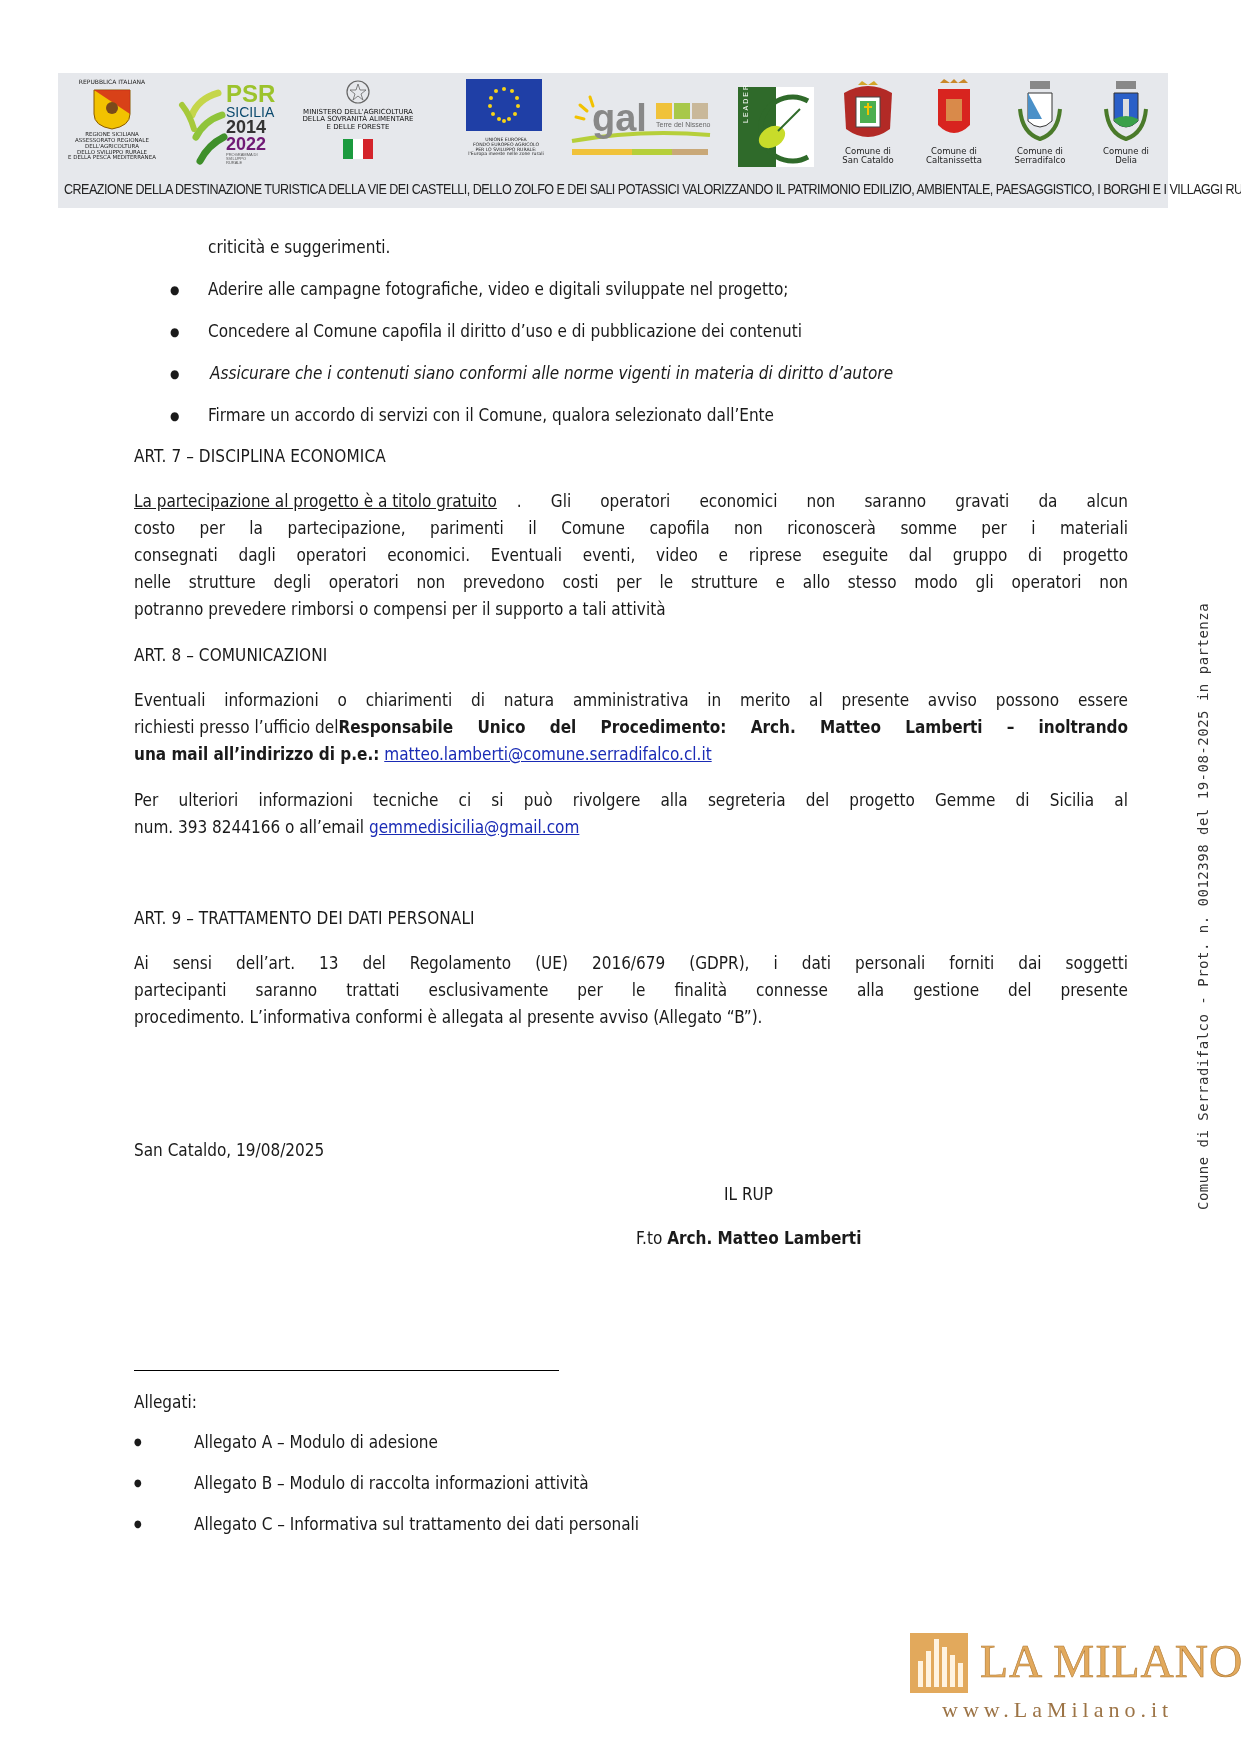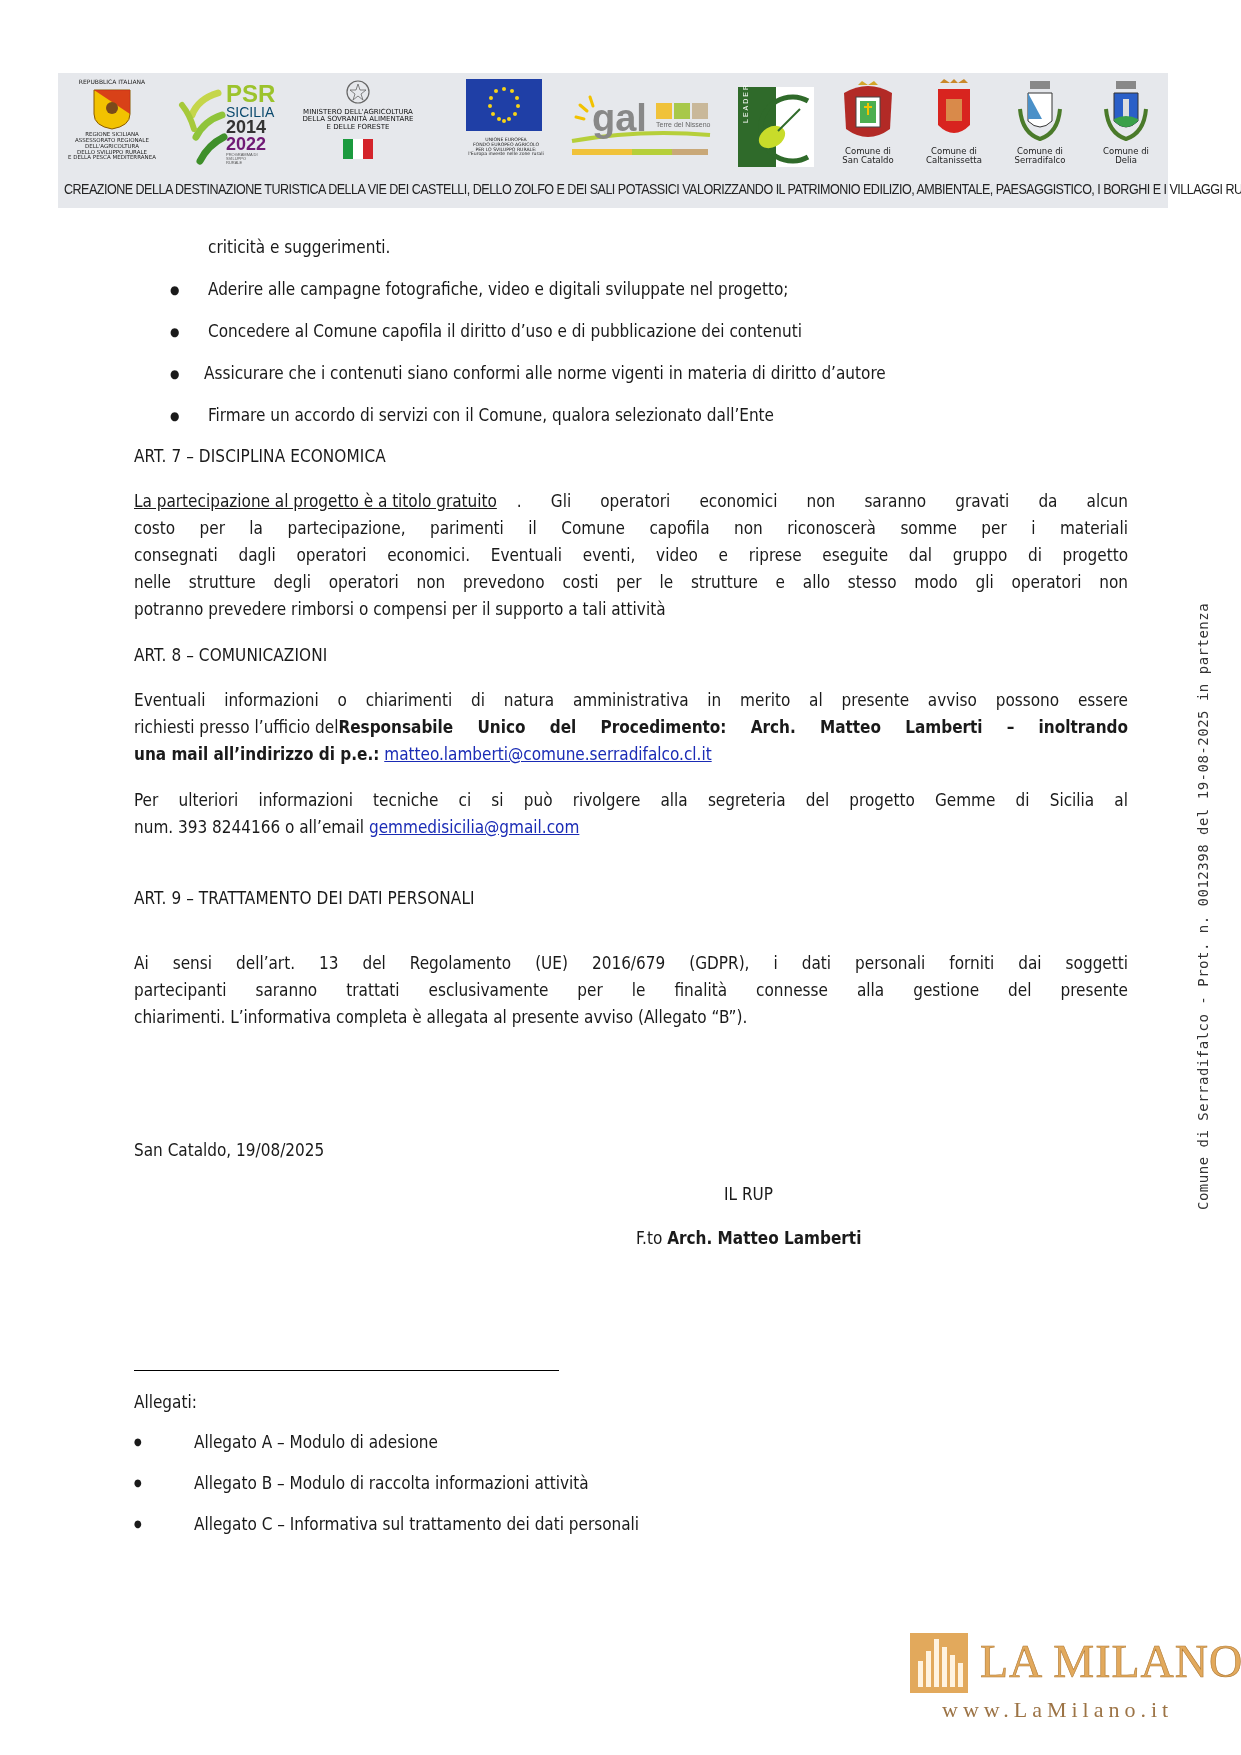--- a/index.html
+++ b/index.html
@@ -194,21 +194,21 @@
 
 <div class="body" style="top:0;">
   <div class="line" style="left:74px;top:237px;">criticità e suggerimenti.</div>
 
   <div>
     <span class="bullet" style="left:36px;top:283px;">●</span>
     <div class="line" style="left:74px;top:279px;">Aderire alle campagne fotografiche, video e digitali sviluppate nel progetto;</div>
     <span class="bullet" style="left:36px;top:325px;">●</span>
     <div class="line" style="left:74px;top:321px;">Concedere al Comune capofila il diritto d’uso e di pubblicazione dei contenuti</div>
     <span class="bullet" style="left:36px;top:367px;">●</span>
-    <div class="line" style="left:70px;top:363px;">Assicurare che i contenuti siano conformi alle norme vigenti in materia di diritto d’autore</div>
+    <div class="line" style="left:76px;top:363px;font-style:italic;">Assicurare che i contenuti siano conformi alle norme vigenti in materia di diritto d’autore</div>
     <span class="bullet" style="left:36px;top:409px;">●</span>
     <div class="line" style="left:74px;top:405px;">Firmare un accordo di servizi con il Comune, qualora selezionato dall’Ente</div>
   </div>
 
   <div class="line heading" style="left:0;top:446px;">ART. 7 – DISCIPLINA ECONOMICA</div>
   <div class="line" style="left:0;top:491px;width:994px;display:flex;">
     <span class="u">La partecipazione al progetto è a titolo gratuito</span>
       <span style="flex:1;text-align:justify;text-align-last:justify;white-space:normal;margin-left:20px;">. Gli operatori economici non saranno gravati da alcun</span>
   </div>
   <div class="line just" style="left:0;top:518px;width:994px;">costo per la partecipazione, parimenti il Comune capofila non riconoscerà somme per i materiali</div>
@@ -223,24 +223,24 @@
       <span class="bold" style="flex:1;text-align:justify;text-align-last:justify;white-space:normal;">Responsabile Unico del Procedimento: Arch. Matteo Lamberti – inoltrando</span>
   </div>
   <div class="line" style="left:0;top:744px;">
     <span class="bold">una mail all’indirizzo di p.e.:</span> <a class="link">matteo.lamberti@comune.serradifalco.cl.it</a>
   </div>
   <div class="line just" style="left:0;top:790px;width:994px;">Per ulteriori informazioni tecniche ci si può rivolgere alla segreteria del progetto Gemme di Sicilia al</div>
   <div class="line" style="left:0;top:817px;">
     <span>num. 393 8244166 o all’email </span><a class="link">gemmedisicilia@gmail.com</a>
   </div>
 
-  <div class="line heading" style="left:0;top:888px;">ART. 9 – TRATTAMENTO DEI DATI PERSONALI</div>
+  <div class="line heading" style="left:0;top:908px;">ART. 9 – TRATTAMENTO DEI DATI PERSONALI</div>
   <div class="line just" style="left:0;top:953px;width:994px;">Ai sensi dell’art. 13 del Regolamento (UE) 2016/679 (GDPR), i dati personali forniti dai soggetti</div>
   <div class="line just" style="left:0;top:980px;width:994px;">partecipanti saranno trattati esclusivamente per le finalità connesse alla gestione del presente</div>
-  <div class="line" style="left:0;top:1007px;">chiarimenti. L’informativa completa è allegata al presente avviso (Allegato “B”).</div>
+  <div class="line" style="left:0;top:1007px;">procedimento. L’informativa conformi è allegata al presente avviso (Allegato “B”).</div>
 
   <div class="line" style="left:0;top:1140px;">San Cataldo, 19/08/2025</div>
   <div class="line" style="left:590px;top:1184px;">IL RUP</div>
   <div class="line" style="left:502px;top:1228px;">
     <span>F.to </span><span class="bold">Arch. Matteo Lamberti</span>
   </div>
 
   <div class="line" style="left:0;top:1392px;">Allegati:</div>
   <span class="bullet" style="left:0;top:1436px;font-size:10px;">●</span>
   <div class="line" style="left:60px;top:1432px;">Allegato A – Modulo di adesione</div>

